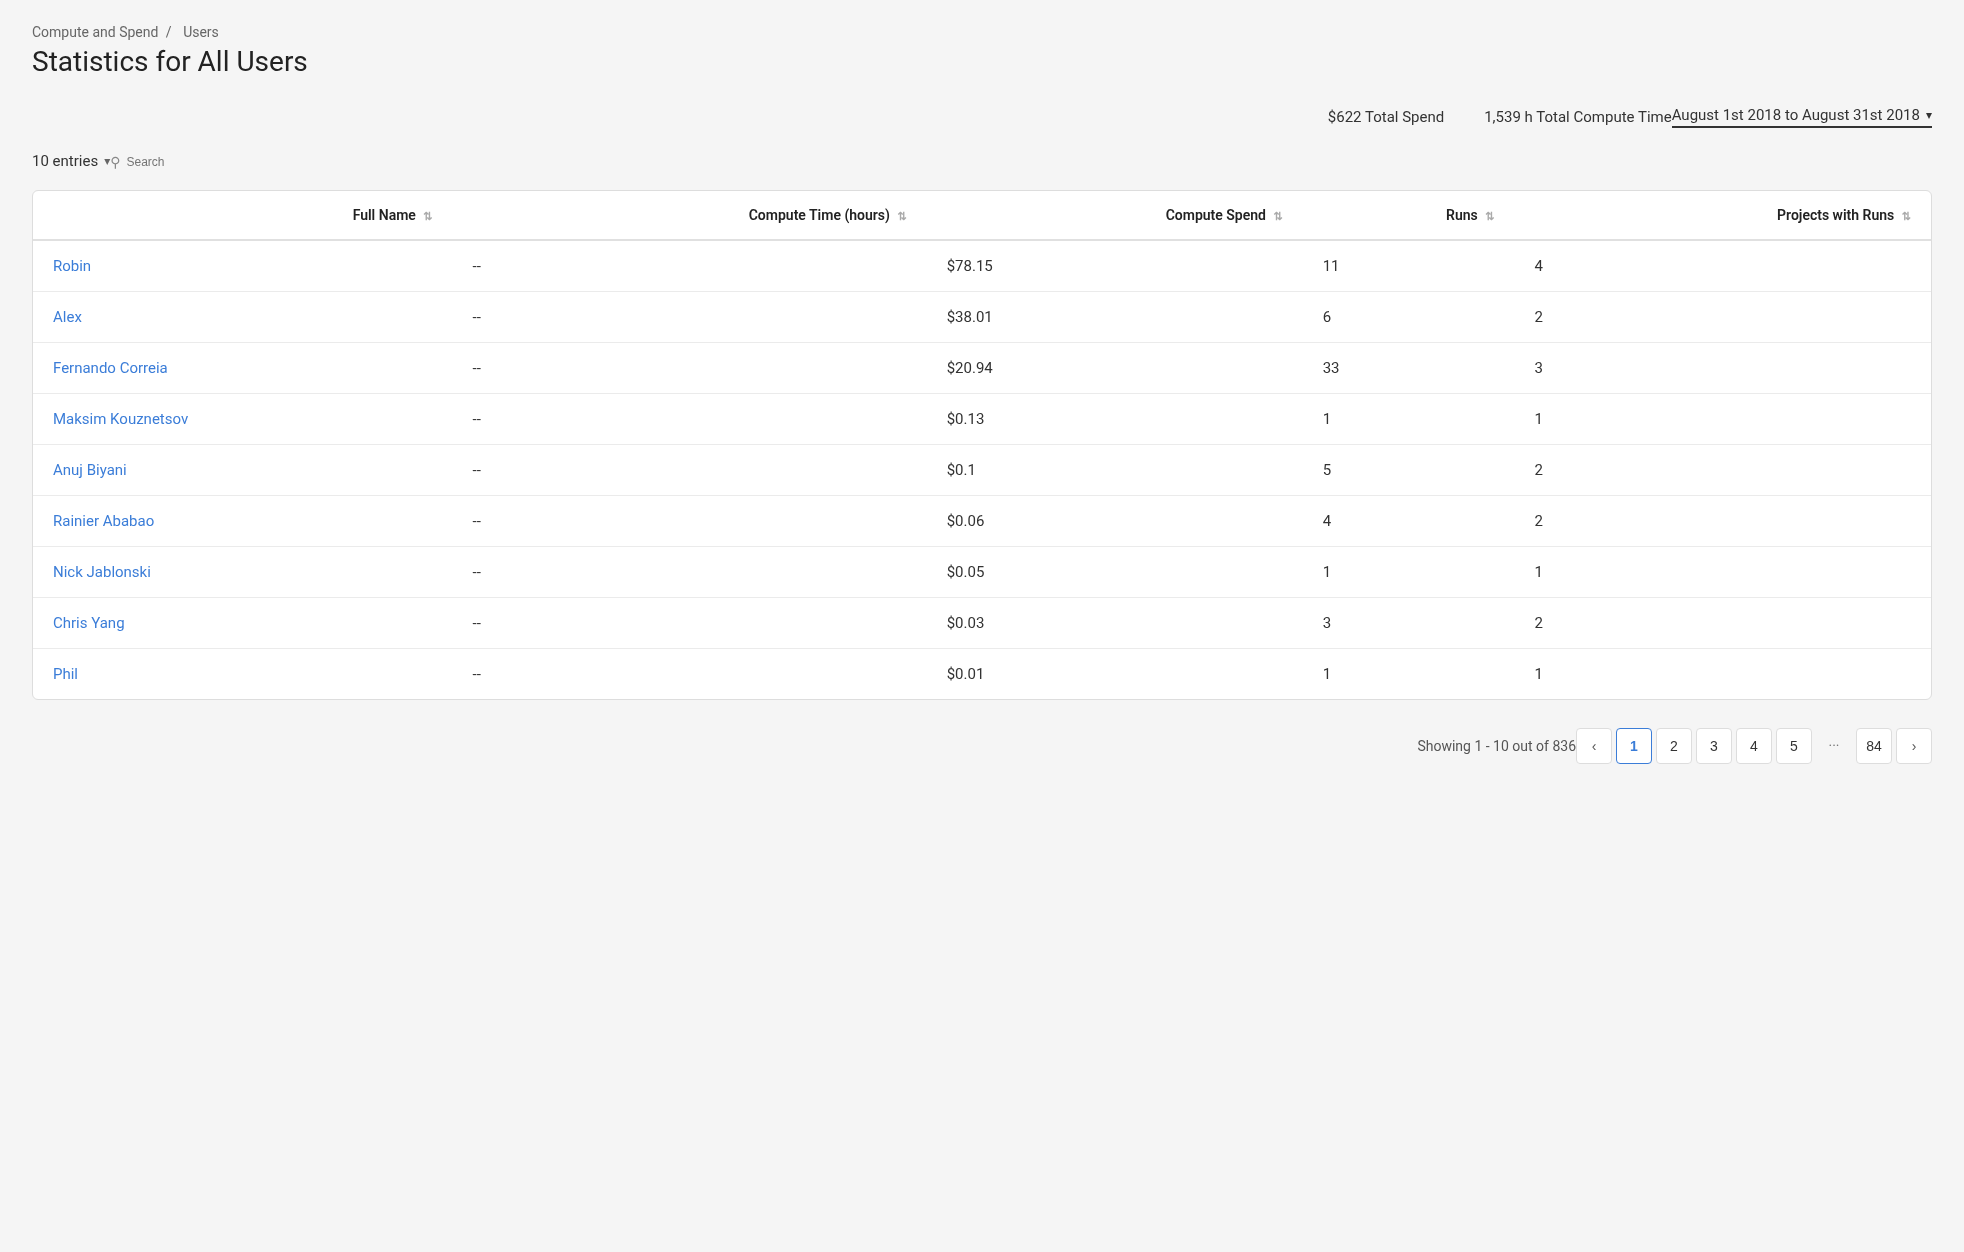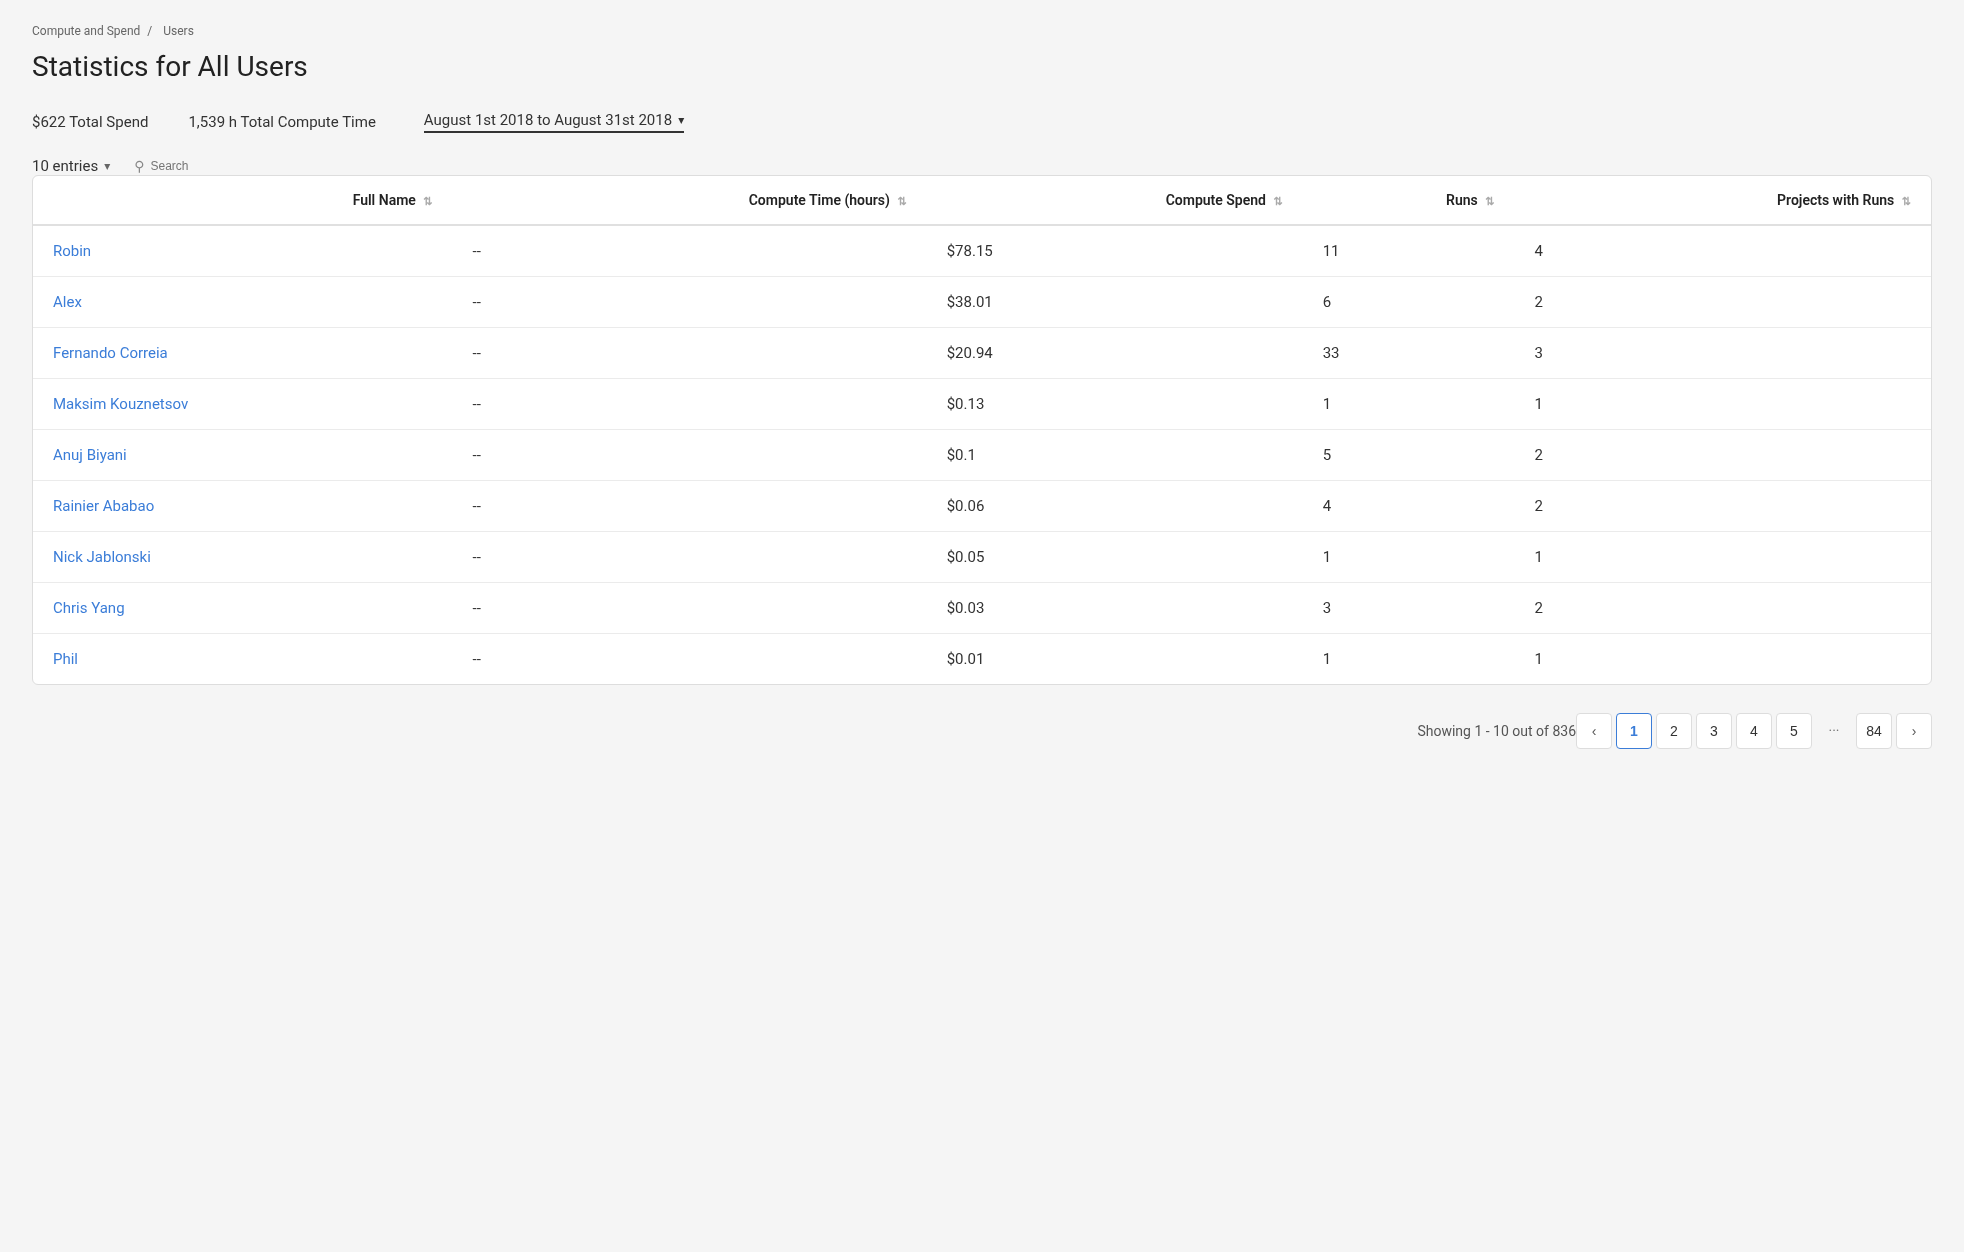--- a/index.html
+++ b/index.html
@@ -8,43 +8,42 @@
       background: #f5f5f5;
       color: #333;
       font-size: 15px;
     }
     .page-wrapper {
       background: #f5f5f5;
       min-height: 100vh;
       padding: 24px 32px 40px 32px;
     }
     .breadcrumb {
-      font-size: 12px;
+      font-size: 14px;
       color: #666;
-      margin-bottom: 12px;
+      margin-bottom: 5px;
     }
     .breadcrumb a {
       color: #666;
       text-decoration: none;
     }
     .breadcrumb span {
       margin: 0 4px;
     }
     .page-title {
       font-size: 28px;
       font-weight: 400;
       color: #222;
       margin-bottom: 28px;
     }
     .stats-bar {
       display: flex;
       align-items: center;
-      justify-content: flex-start;
+      justify-content: flex-end;
       margin-bottom: 24px;
-      gap: 48px;
     }
     .stats-left {
       display: flex;
       gap: 40px;
       font-size: 15px;
       color: #333;
     }
     .date-range-selector {
       display: flex;
       align-items: center;
@@ -53,22 +52,22 @@
       color: #333;
       cursor: pointer;
       border-bottom: 2px solid #333;
       padding-bottom: 2px;
     }
     .date-range-selector .chevron {
       font-size: 12px;
     }
     .controls-bar {
       display: flex;
-      align-items: center;
-      gap: 24px;
+      align-items: flex-end;
+      margin-bottom: 20px;
     }
     .entries-selector {
       display: flex;
       align-items: center;
       gap: 6px;
       font-size: 15px;
       cursor: pointer;
     }
     .entries-selector .chevron-down {
       font-size: 12px;

